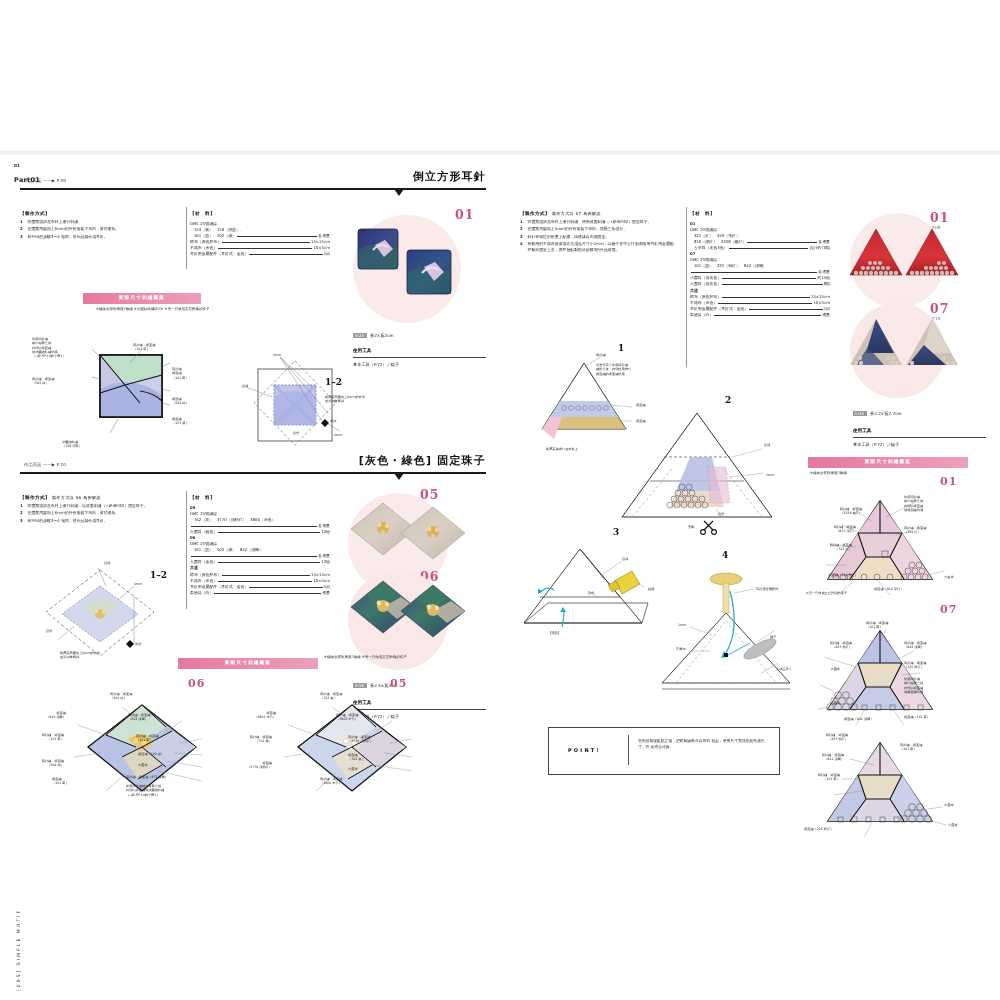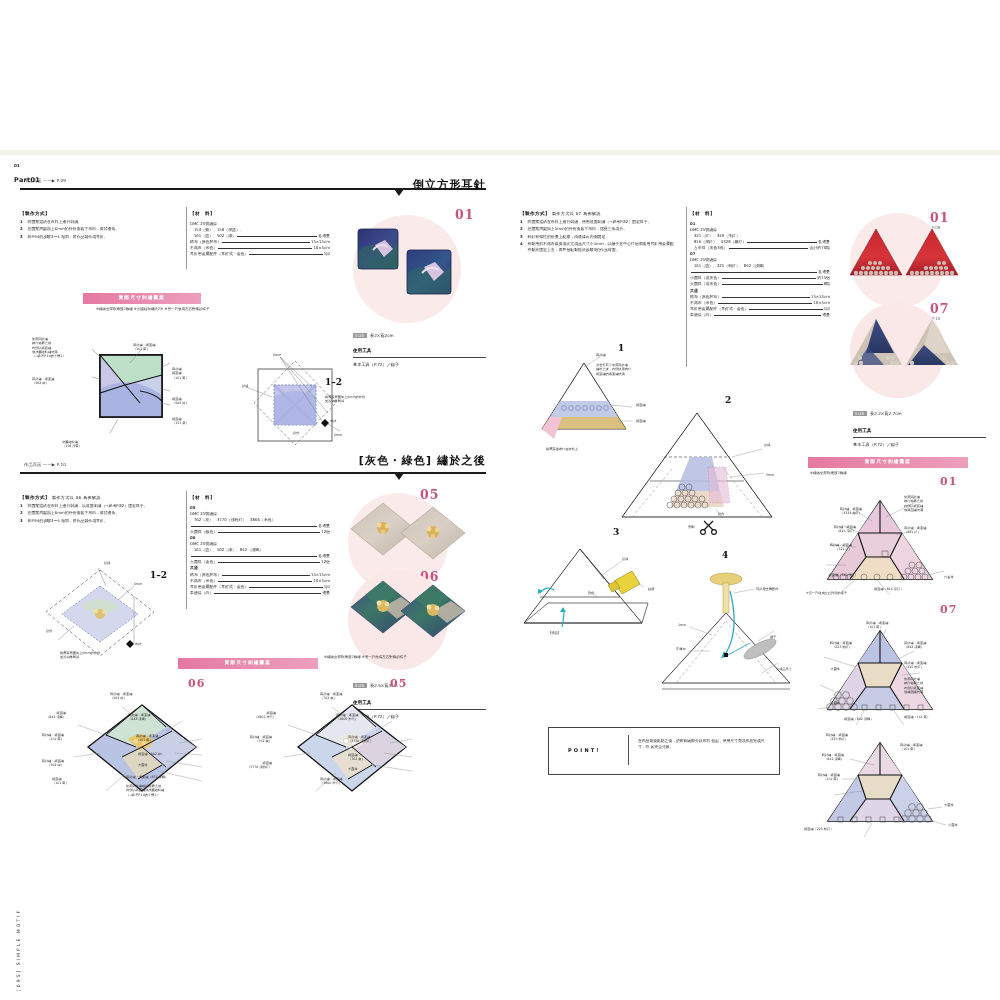--- a/index.html
+++ b/index.html
@@ -86,21 +86,21 @@
   <div class="band-top"></div>
 
   <div class="spread">
     <div class="gutter"></div>
 
     <div class="page left">
 
       <div class="proj" style="left:14px;top:14px;width:472px;height:36px;">
         <div class="t xs" style="left:0px;top:-6px;font-size:4.2px;font-weight:bold;">01</div>
         <div class="ref" style="left:10px;top:9px;">作品頁面 ——▶ P.09</div>
-        <div class="title" style="right:0px;top:8px;">倒立方形耳針</div>
+        <div class="title" style="right:0px;top:0px;">倒立方形耳針</div>
         <div class="rule" style="left:6px;top:19px;width:466px;"></div>
         <div class="tri" style="left:380px;top:20px;"></div>
       </div>
 
       <div class="hdr" style="left:20px;top:56px;">【製作方式】</div>
       <div class="steps" style="left:20px;top:64px;width:155px;">
         <div class="row">
             <span class="n">1</span>
             <span>將圖案描繪在布料上進行刺繡。</span>
           </div>
@@ -247,21 +247,21 @@
       <div class="lbl" style="left:273px;top:198px;">6mm</div>
       <div class="lbl" style="left:242px;top:229px;">折線</div>
       <div class="lbl" style="left:293px;top:276px;">折份</div>
       <div class="lbl" style="left:330px;top:264px;">布紋</div>
       <div class="lbl" style="left:334px;top:278px;">6mm</div>
       <div class="lbl" style="left:325px;top:240px;width:72px;">將圖案周圍加上6mm的外份
 並沿四角裁掉</div>
 
       <div class="proj" style="left:14px;top:298px;width:472px;height:36px;">
         <div class="ref" style="left:10px;top:9px;">作品頁面 ——▶ P.10</div>
-        <div class="title" style="right:0px;top:0px;">[灰色・綠色] 繡於之後</div>
+        <div class="title" style="right:0px;top:0px;">[灰色・綠色] 固定珠子</div>
         <div class="rule" style="left:6px;top:19px;width:466px;"></div>
         <div class="tri" style="left:380px;top:20px;"></div>
       </div>
 
       <div class="hdr" style="left:20px;top:340px;">
         <span>【製作方式】</span>
         <span style="font-weight:normal;font-size:4px;">製作方式以 06 為例解說</span>
       </div>
       <div class="steps" style="left:20px;top:348px;width:155px;">
         <div class="row">

